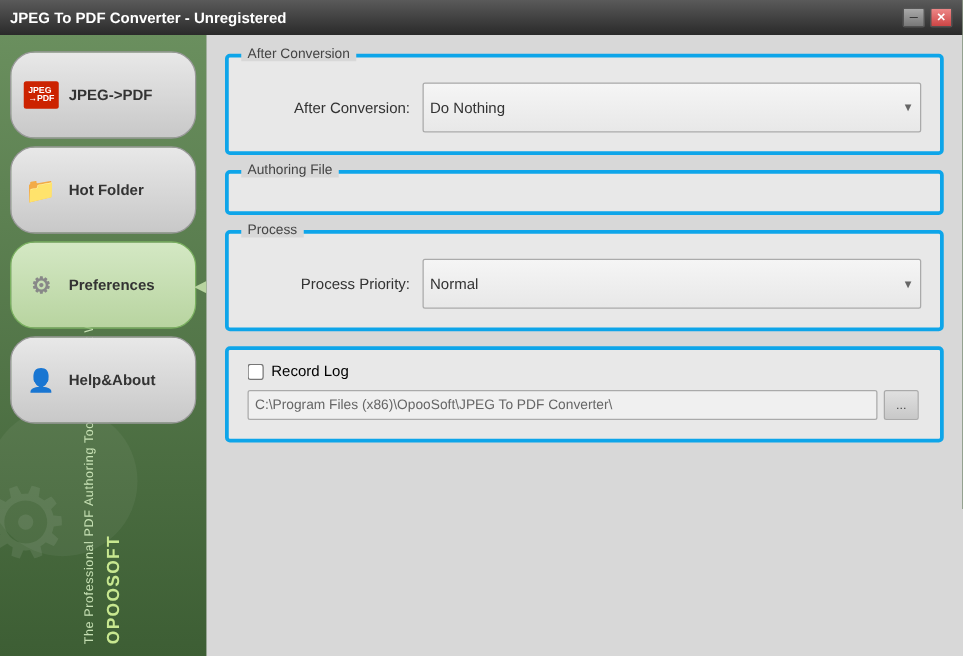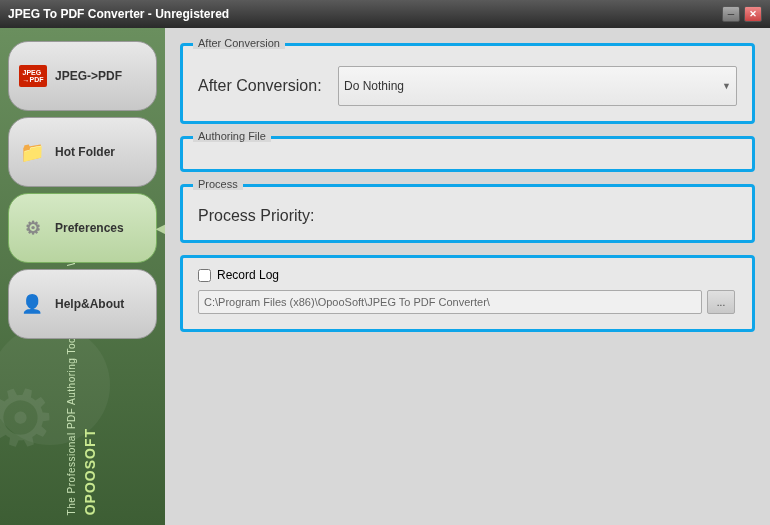--- a/index.html
+++ b/index.html
@@ -178,22 +178,23 @@
 
     .form-row {
       display: flex;
       align-items: center;
       gap: 10px;
       padding-top: 5px;
     }
 
     .form-label {
       width: 130px;
+      text-align: right;
       color: #333;
-      font-size: 16px;
+      font-size: 12px;
     }
 
     .form-select {
       flex: 1;
       height: 40px;
       background: linear-gradient(to bottom, #f5f5f5, #e8e8e8);
       border: 1px solid #aaa;
       border-radius: 2px;
       padding: 0 5px;
       font-size: 12px;
@@ -382,20 +383,28 @@
     </div>
 
     <div class="section-box">
       <span class="section-title">Authoring File</span>
     </div>
 
     <div class="section-box">
       <span class="section-title">Process</span>
       <div class="form-row">
         <span class="form-label">Process Priority:</span>
+        <div class="select-wrapper">
+          <select class="form-select">
+            <option>Normal</option>
+            <option>High</option>
+            <option>Low</option>
+            <option>Idle</option>
+          </select>
+        </div>
       </div>
     </div>
 
     <div class="section-box" style="padding-top: 10px;">
       <div class="checkbox-row">
         <input type="checkbox" id="recordLogCheck" style="">
         <label for="recordLogCheck">Record Log</label>
       </div>
       <div class="log-row">
         <input type="text" class="record-log-input" readonly="" value="C:\Program Files (x86)\OpooSoft\JPEG To PDF Converter\" style="">

